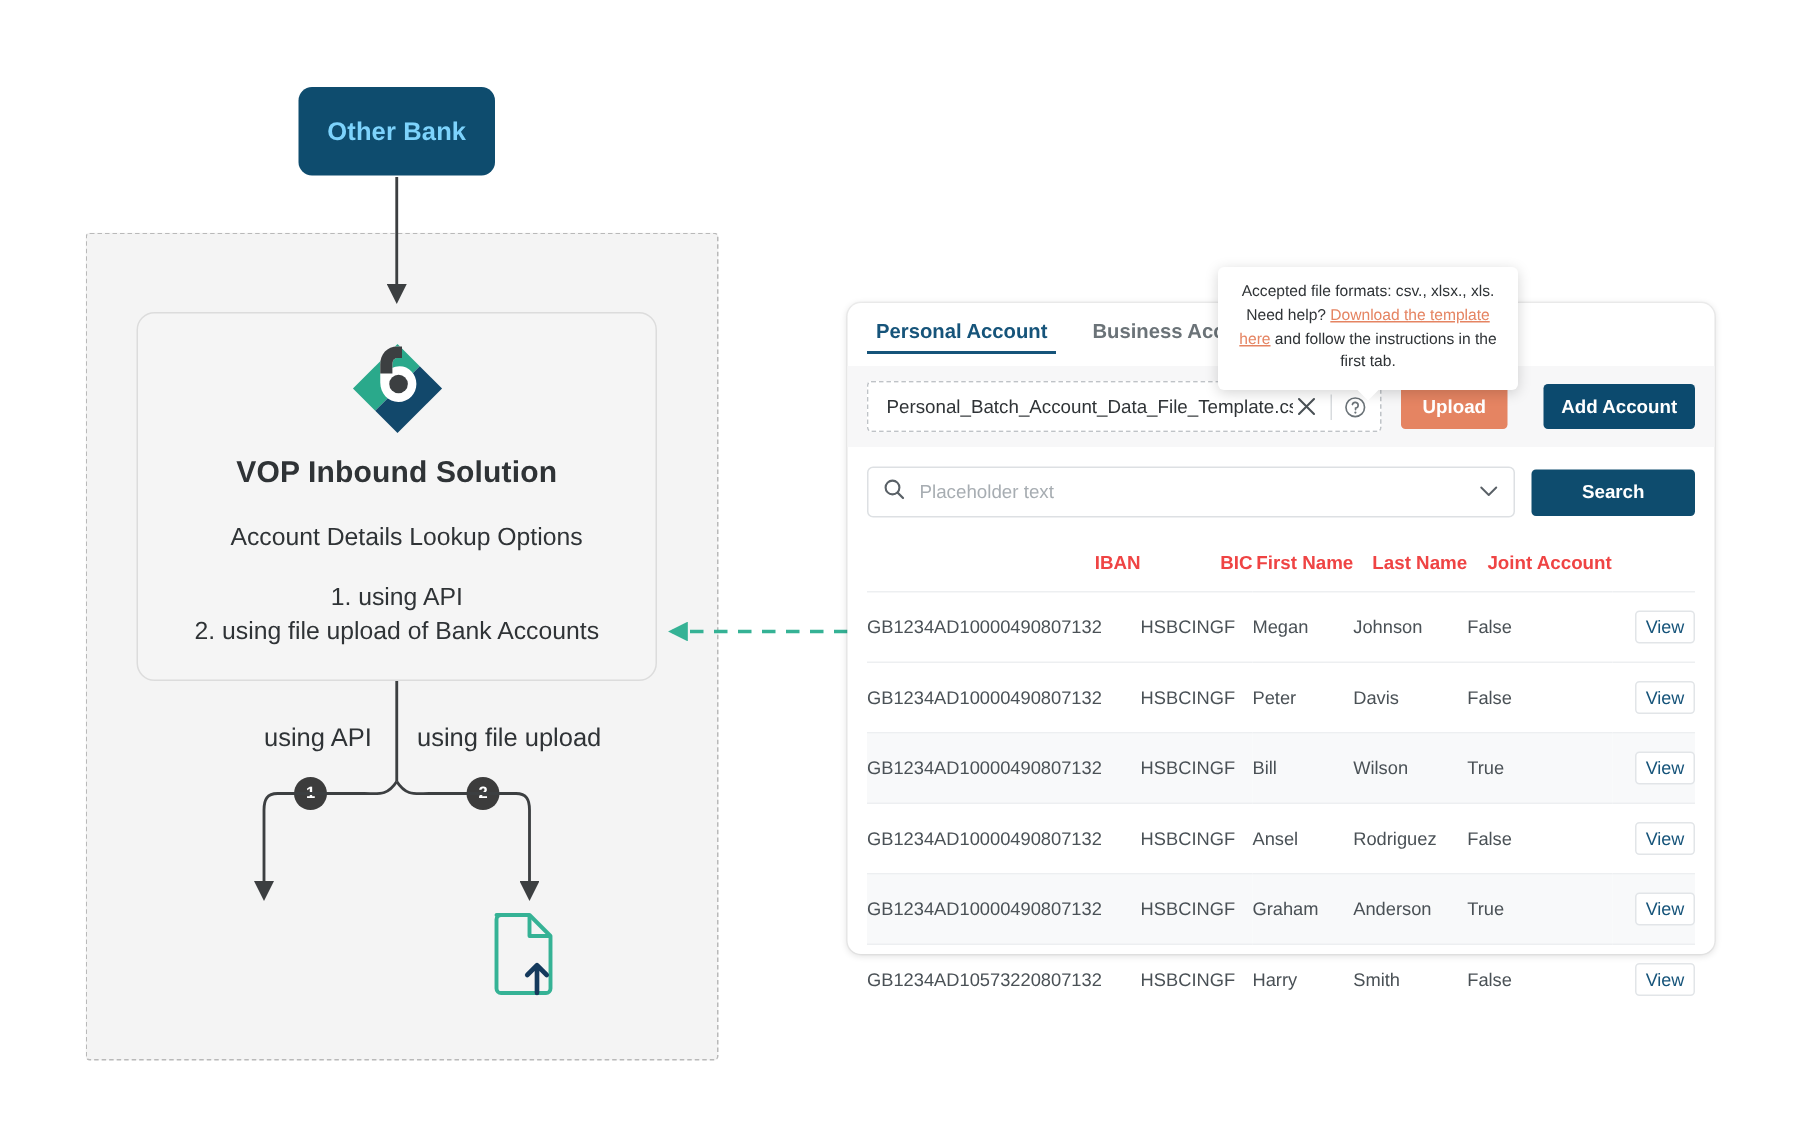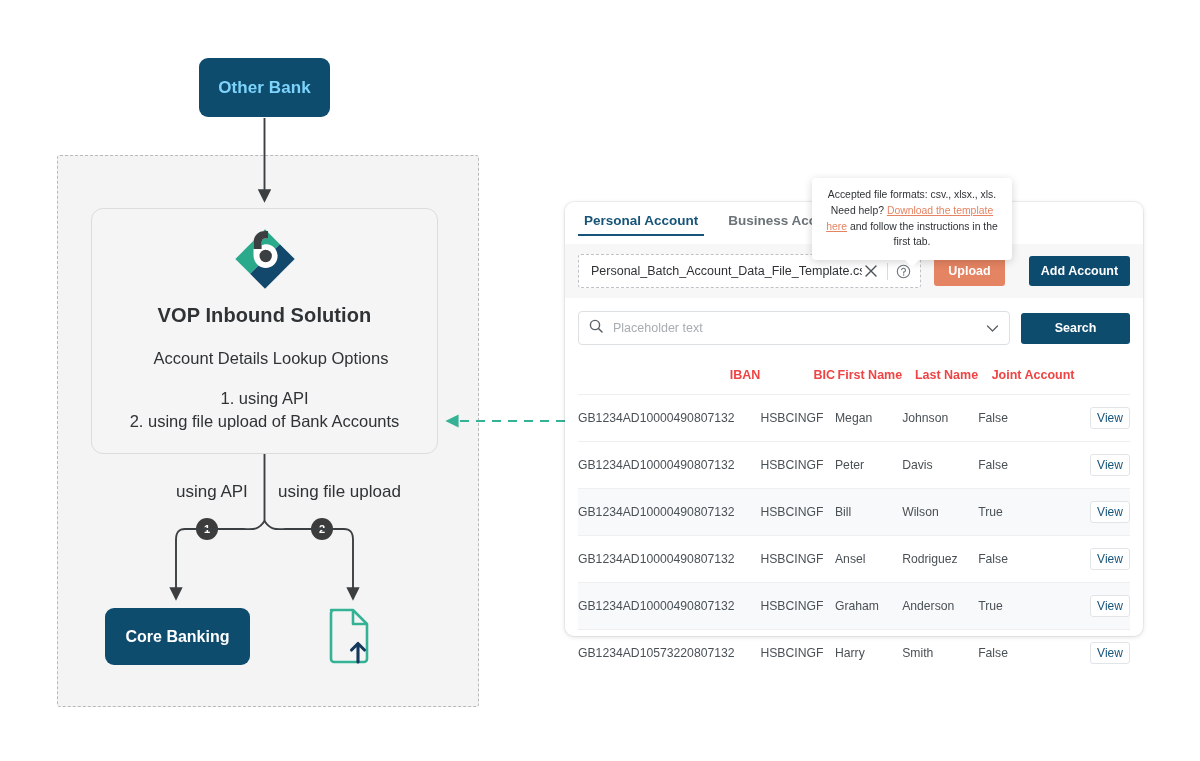--- a/index.html
+++ b/index.html
@@ -234,23 +234,20 @@
       <div class="vop-opt1">1. using API</div>
       <div class="vop-opt2">2. using file upload of Bank Accounts</div>
     </div>
 
     <div class="label-api">using API</div>
     <div class="label-upload">using file upload</div>
 
     <div class="num-badge num-1">1</div>
     <div class="num-badge num-2">2</div>
 
-    <div class="core-banking">
-      <span>Core Banking</span>
-    </div>
 
     <div class="file-icon-wrap">
       <svg width="60" height="62" viewBox="0 0 60 62">
         <path d="M9 6 h22 l14 14 v12 M45 30 v25 a3 3 0 0 1 -3 3 h-30 a3 3 0 0 1 -3 -3 v-46 a3 3 0 0 1 3 -3" fill="none" stroke="#35B295" stroke-width="2.6" stroke-linecap="round" stroke-linejoin="round"></path>
         <path d="M31 6 v14 h14" fill="none" stroke="#35B295" stroke-width="2.6" stroke-linejoin="round"></path>
         <path d="M36 58 V40 M29.5 46 L36 39.5 L42.5 46" fill="none" stroke="#14395C" stroke-width="3.1" stroke-linecap="round" stroke-linejoin="round"></path>
       </svg>
     </div>
   </div>
 

